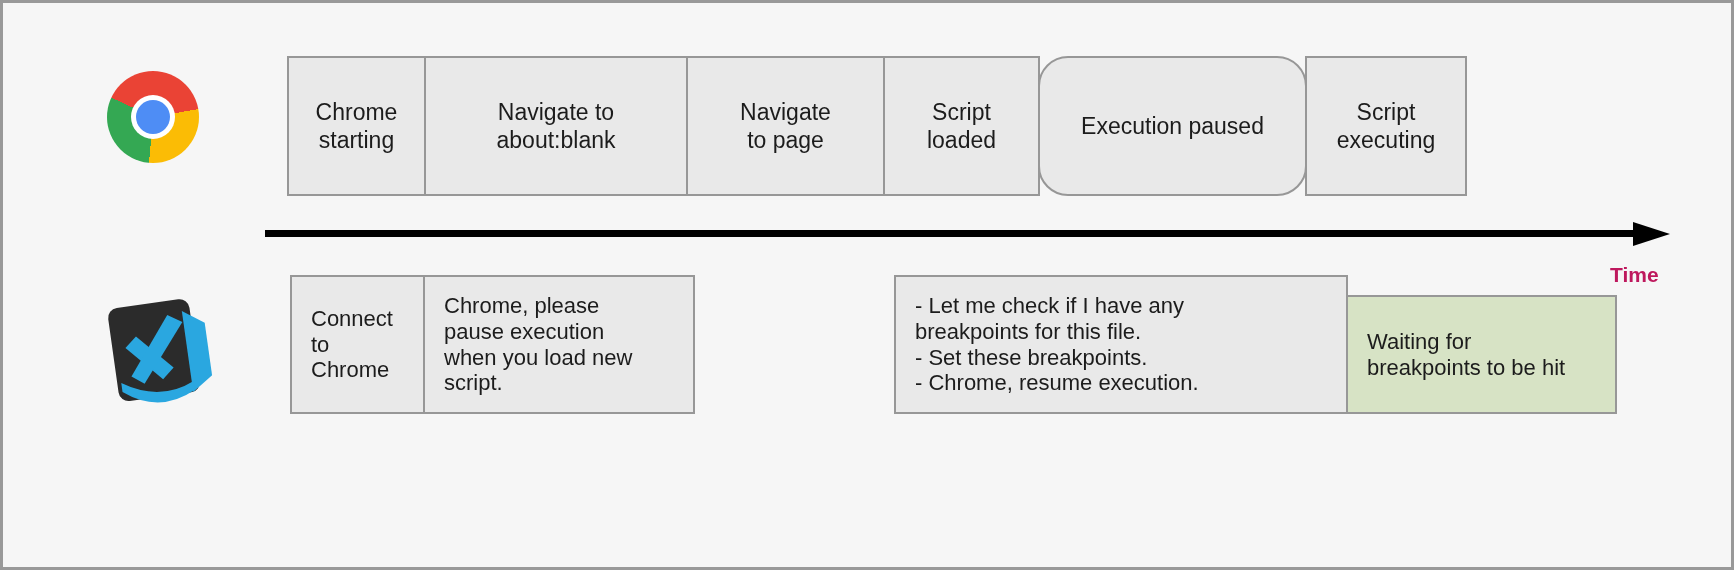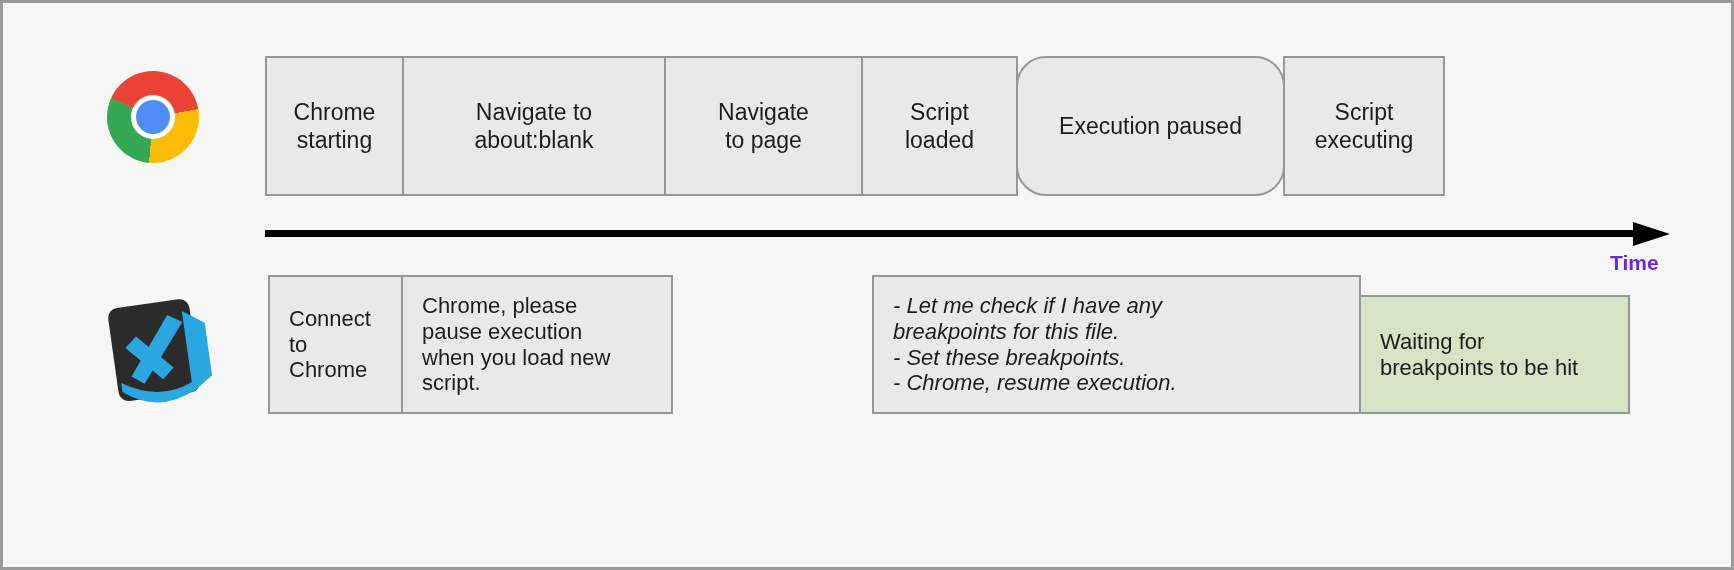--- a/index.html
+++ b/index.html
@@ -36,55 +36,55 @@
   }
   .vscode-icon { position: absolute; left: 94px; top: 284px; }
 
   
   .row { position: absolute; display: flex; }
   .box {
     box-sizing: border-box;
     background: #e9e9e9;
     border: 2px solid #979797;
     display: flex; align-items: center;
-    font-size: 23px; line-height: 1.22;
+    font-size: 23px; line-height: 1.22; margin-left: 22px;
   }
   .box + .box { margin-left: -2px; }
   .btxt { white-space: pre-line; }
 
   .top-row { left: 262px; top: 53px; height: 140px; }
   .top-row .box { justify-content: center; text-align: center; padding: 0 6px; }
   .tb1 { width: 139px; } .tb2 { width: 264px; } .tb3 { width: 199px; }
   .tb4 { width: 157px; } .tb5 { width: 269px; border-radius: 30px; } .tb6 { width: 162px; }
 
   .bottom-left  { left: 265px; top: 272px; height: 139px; }
   .bottom-right { left: 869px; top: 272px; height: 139px; }
   .bottom-left .box, .bottom-right .box {
     justify-content: flex-start; text-align: left;
     font-size: 22px; line-height: 1.18; padding: 0 10px 0 19px;
   }
   .ba { width: 135px; } .bb { width: 272px; }
-  .bc { width: 489px; font-style: italic; } .bd { width: 271px; }
+  .bc { width: 454px; } .bd { width: 271px; }
   .green { background: #d7e3c5; margin-top: 20px; }
 
   
   .arrow-line {
     position: absolute; left: 262px; top: 227px;
     width: 1370px; height: 7px; background: #000000;
   }
   .arrow-head {
     position: absolute; left: 1630px; top: 219px;
     width: 0; height: 0;
     border-top: 12px solid transparent;
     border-bottom: 12px solid transparent;
     border-left: 37px solid #000000;
   }
   .time-label {
-    position: absolute; left: 1607px; top: 248px;
-    font-size: 21px; font-weight: bold; color: #6d28d9;
+    position: absolute; left: 1607px; top: 260px;
+    font-size: 21px; font-weight: bold; color: #be185d;
   }
 </style>
 </head>
 <body>
 
 <div class="frame">
 
   <div class="chrome-icon">
     <div class="chrome-ring"></div>
     <div class="chrome-dot"></div>

